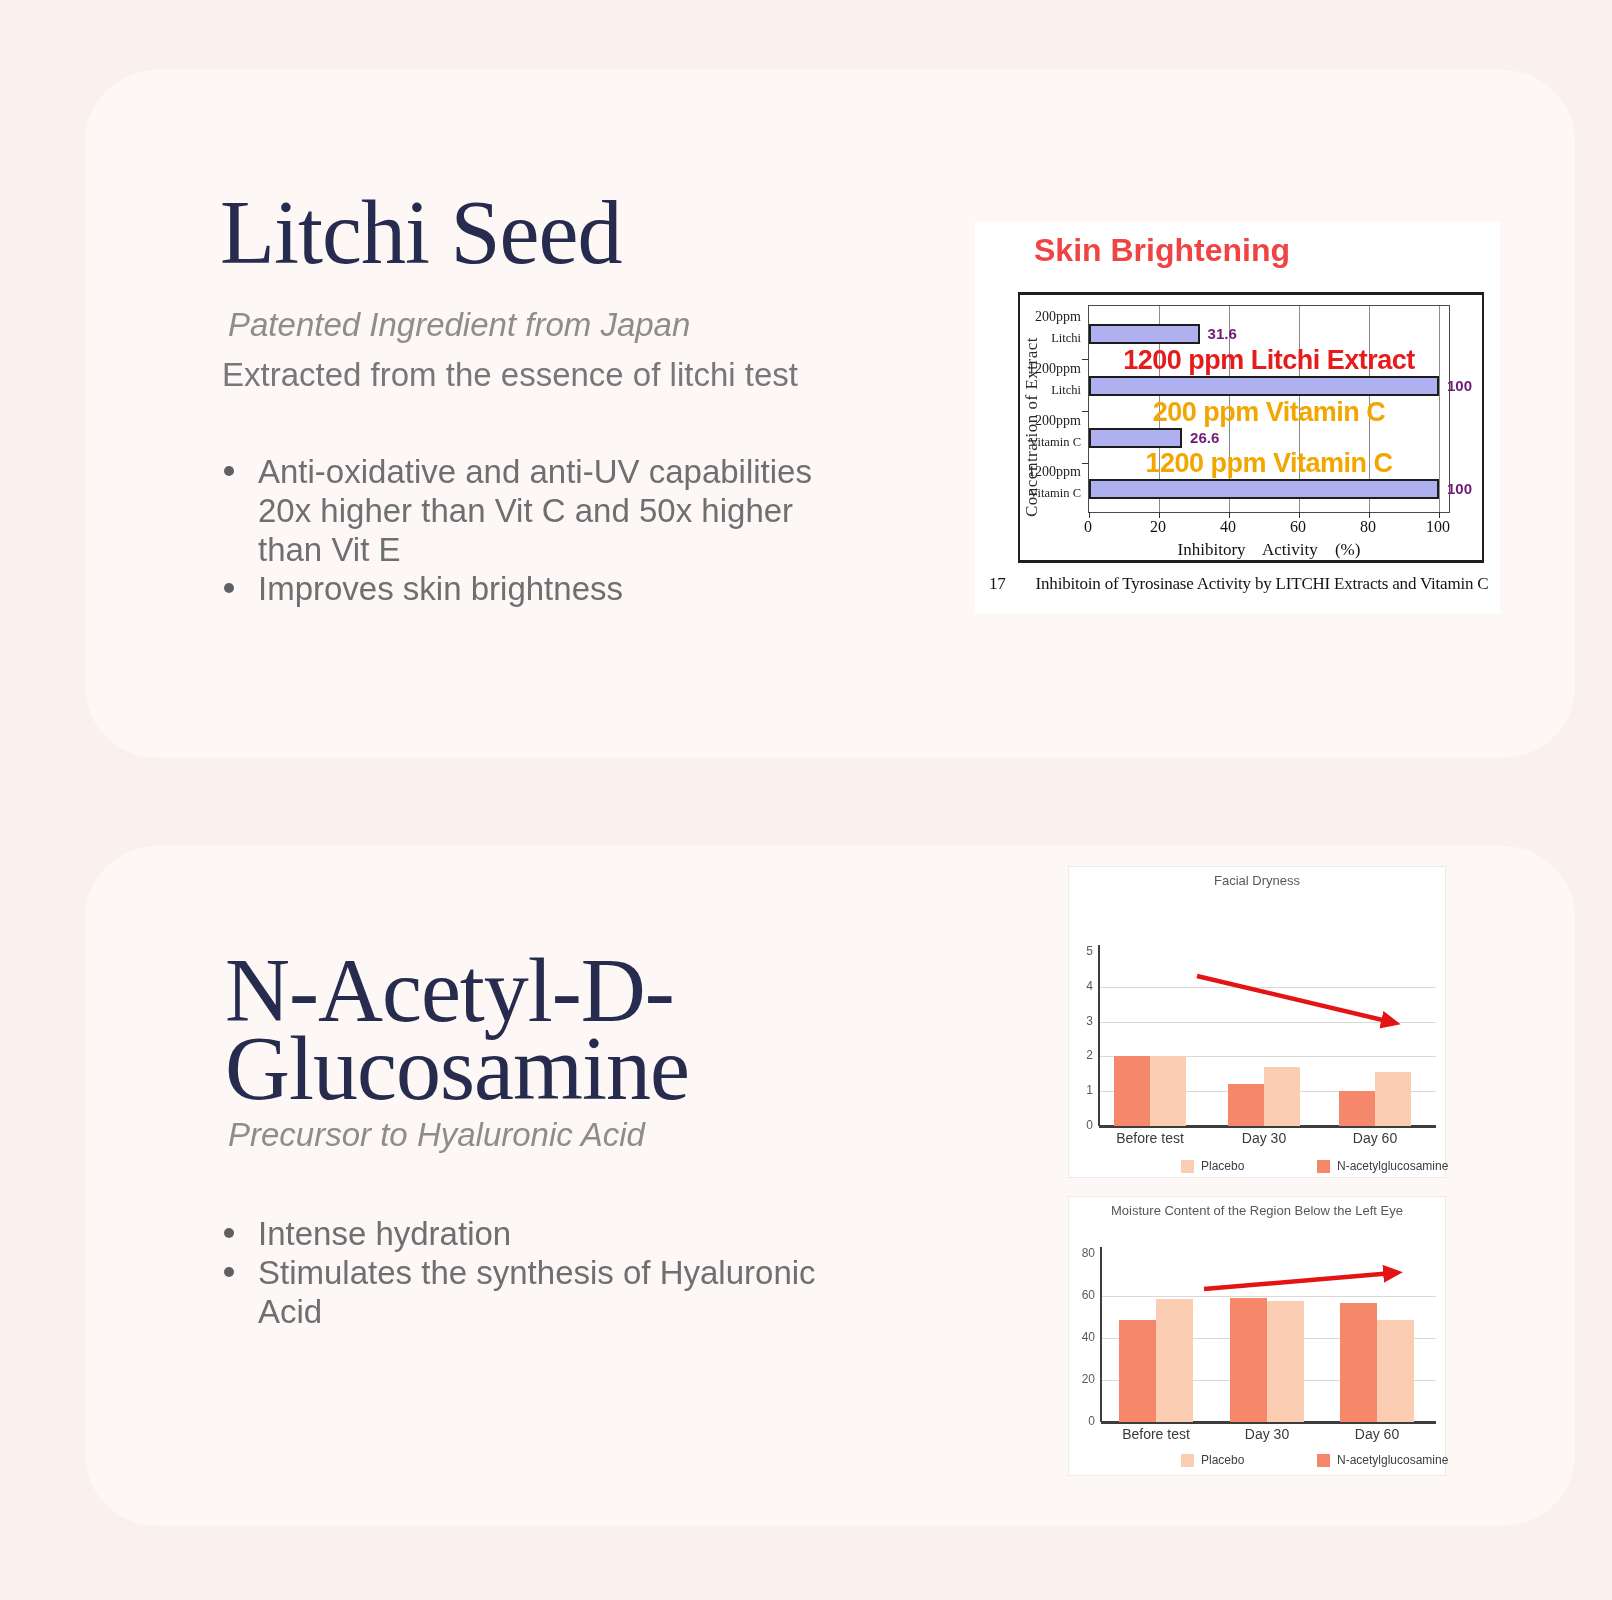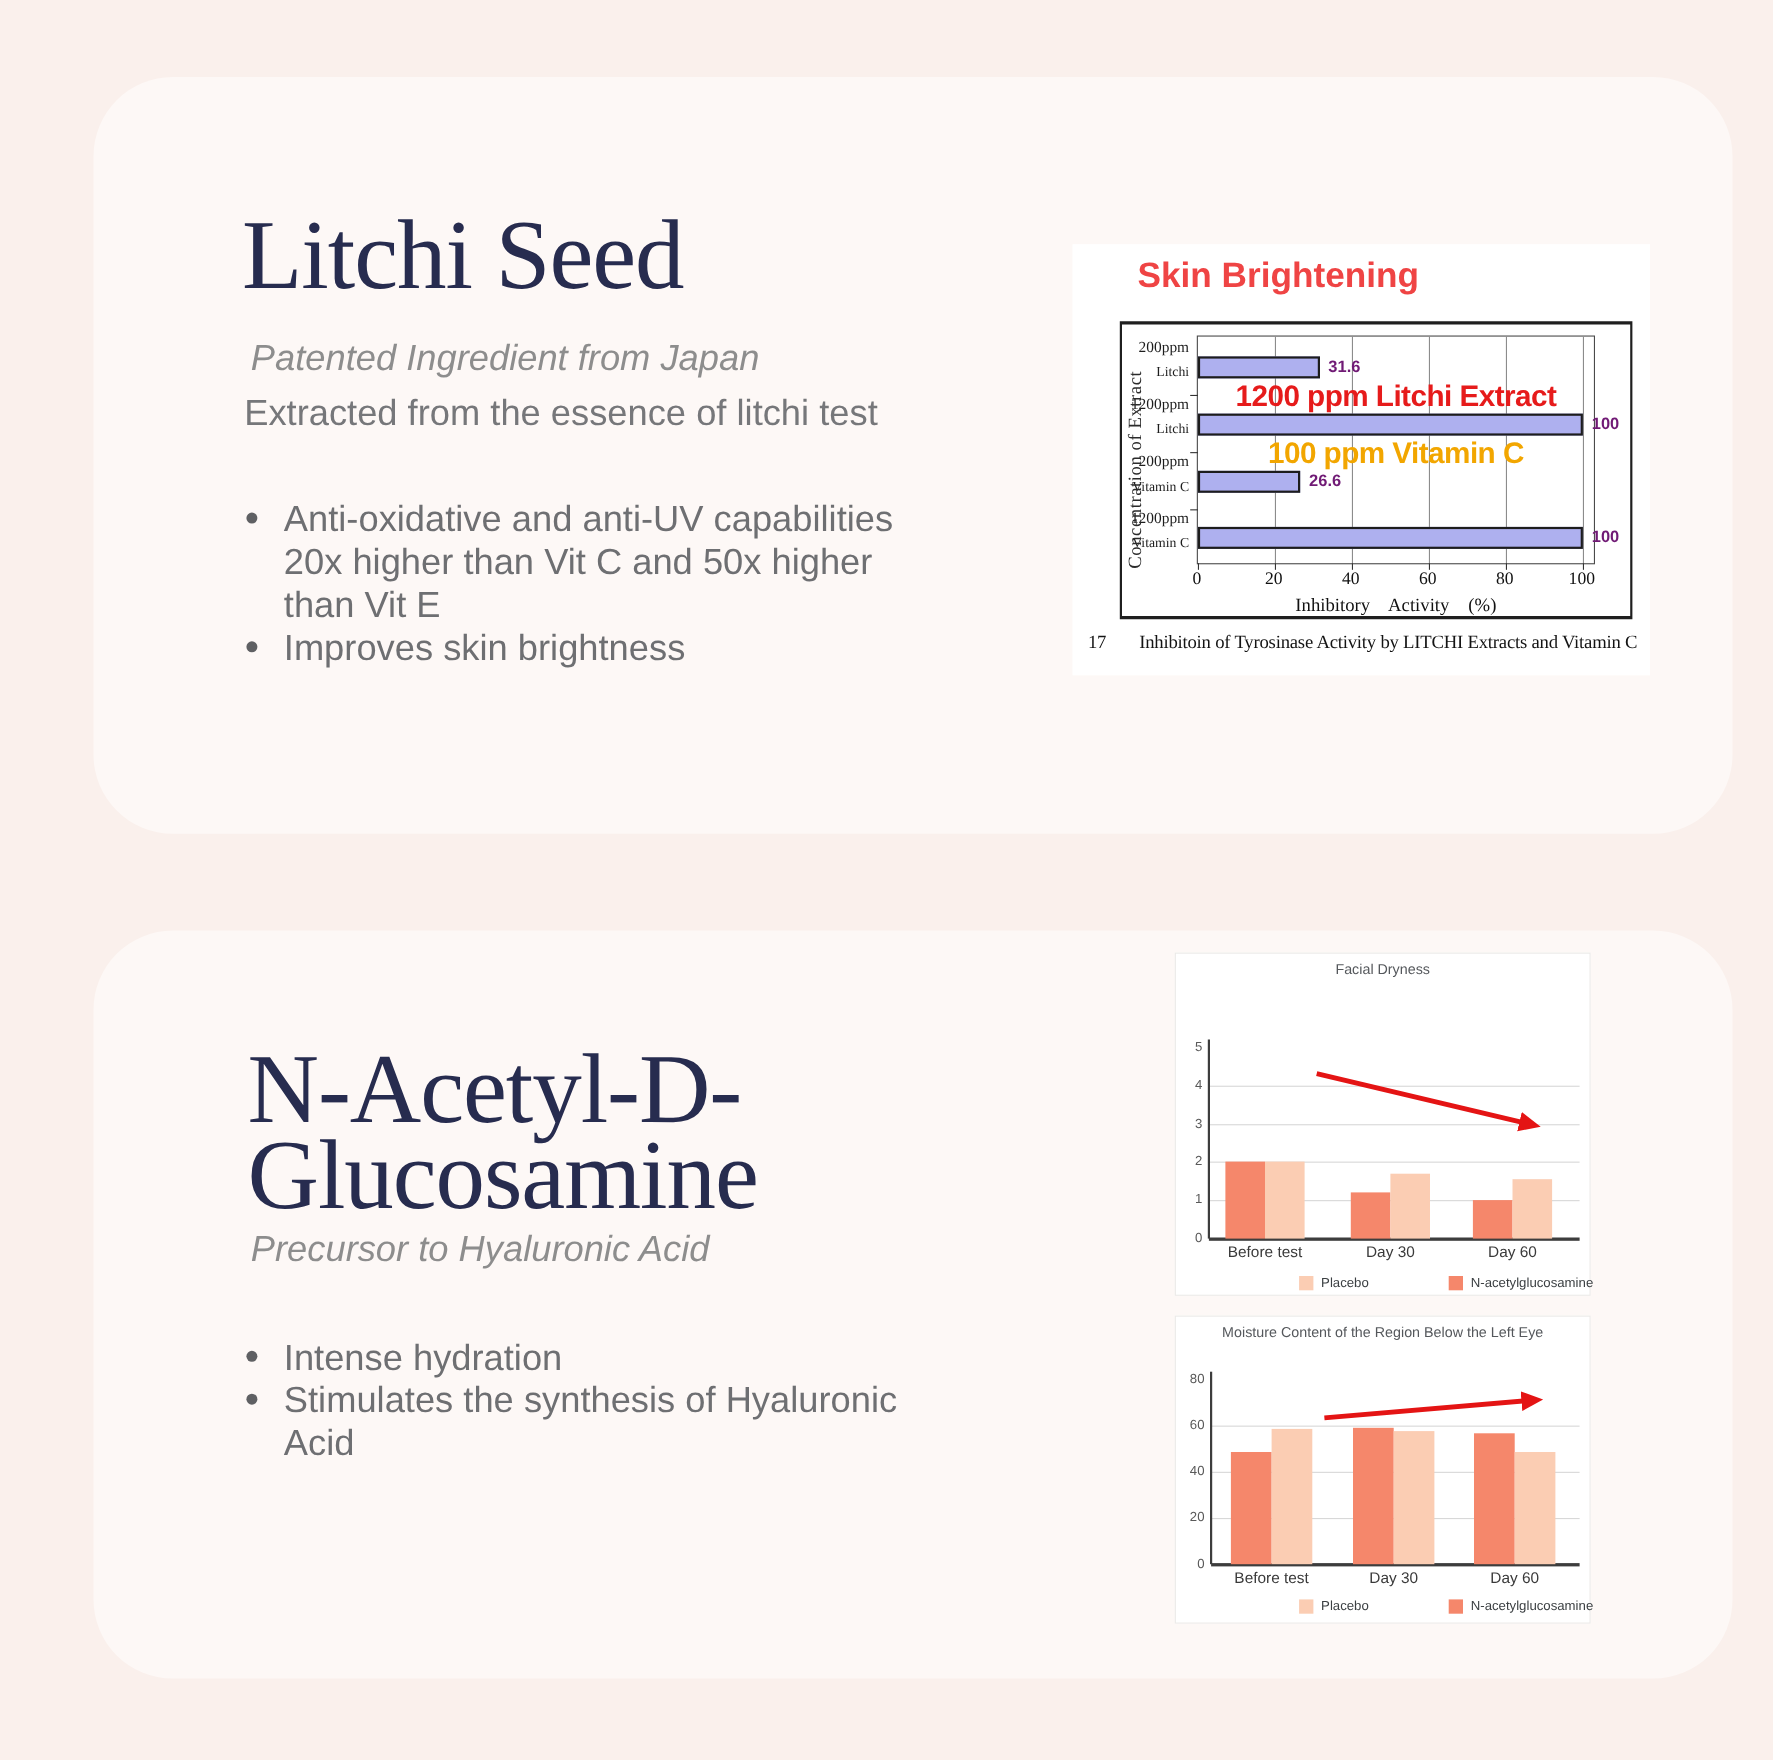--- a/index.html
+++ b/index.html
@@ -224,23 +224,24 @@
       <div class="sb-grid" style="left: 350px;"></div>
       <div class="sb-xtickmark" style="left: 350px;"></div>
       <div class="sb-ytick" style="top: 53px;"></div>
       <div class="sb-ytick" style="top: 105px;"></div>
       <div class="sb-ytick" style="top: 157px;"></div>
       <div class="sb-bar" style="top: 18px; width: 110.6px; background: rgb(174, 176, 239); border-color: rgb(29, 29, 29);"></div>
       <div class="sb-val" style="left: 118.6px; top: 19px;">31.6</div>
       <div class="sb-ann" style="top: 39px; color: rgb(230, 27, 27);">1200 ppm Litchi Extract</div>
       <div class="sb-bar" style="top: 70px; width: 350px; background: rgb(174, 176, 239); border-color: rgb(29, 29, 29);"></div>
       <div class="sb-val" style="left: 358px; top: 71px;">100</div>
-      <div class="sb-ann" style="top: 91px; color: rgb(242, 166, 0);">100 ppm Vitamin C</div>
+      <div class="sb-ann" style="top: 91px; color: rgb(242, 166, 0);">200 ppm Vitamin C</div>
       <div class="sb-bar" style="top: 122px; width: 93.1px; background: rgb(174, 176, 239); border-color: rgb(29, 29, 29);"></div>
       <div class="sb-val" style="left: 101.1px; top: 123px;">26.6</div>
+      <div class="sb-ann" style="top: 142px; color: rgb(242, 166, 0);">1200 ppm Vitamin C</div>
       <div class="sb-bar" style="top: 173px; width: 350px; background: rgb(174, 176, 239); border-color: rgb(29, 29, 29);"></div>
       <div class="sb-val" style="left: 358px; top: 174px;">100</div>
     </div>
 
   <div id="sb-xticks">
       <div class="sb-xticklabel" style="left: 113px;">0</div>
       <div class="sb-xticklabel" style="left: 183px;">20</div>
       <div class="sb-xticklabel" style="left: 253px;">40</div>
       <div class="sb-xticklabel" style="left: 323px;">60</div>
       <div class="sb-xticklabel" style="left: 393px;">80</div>

